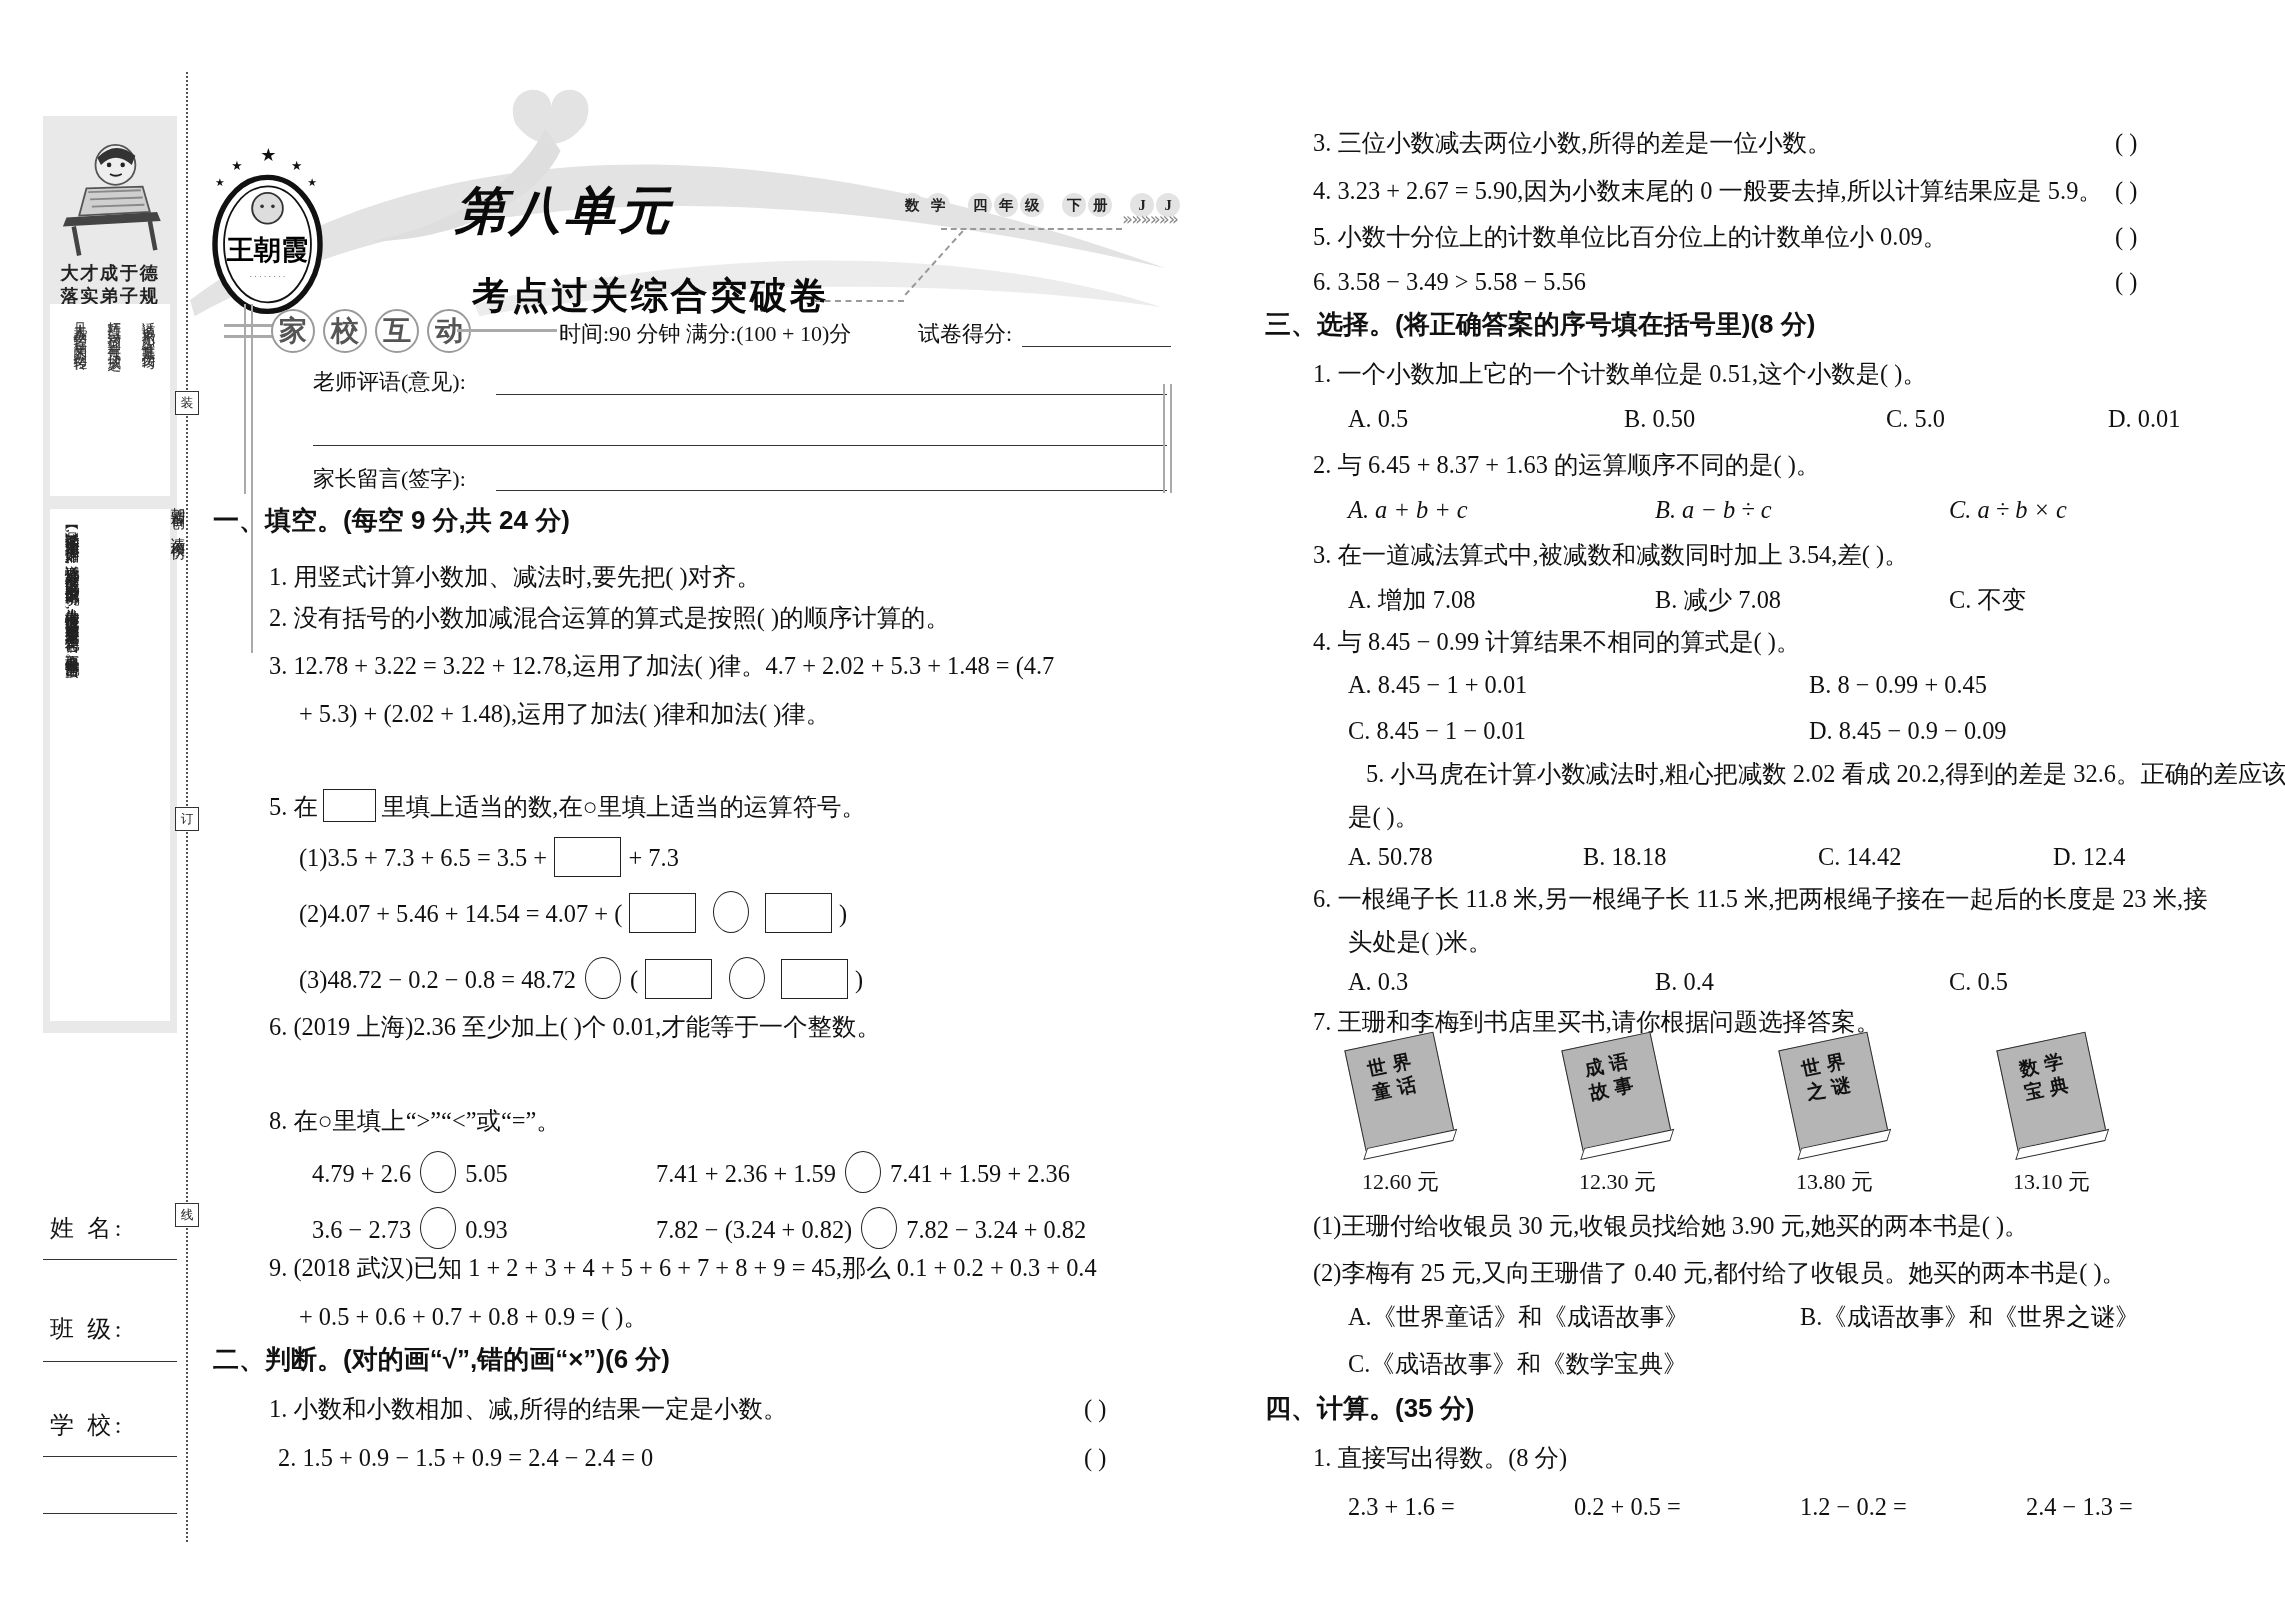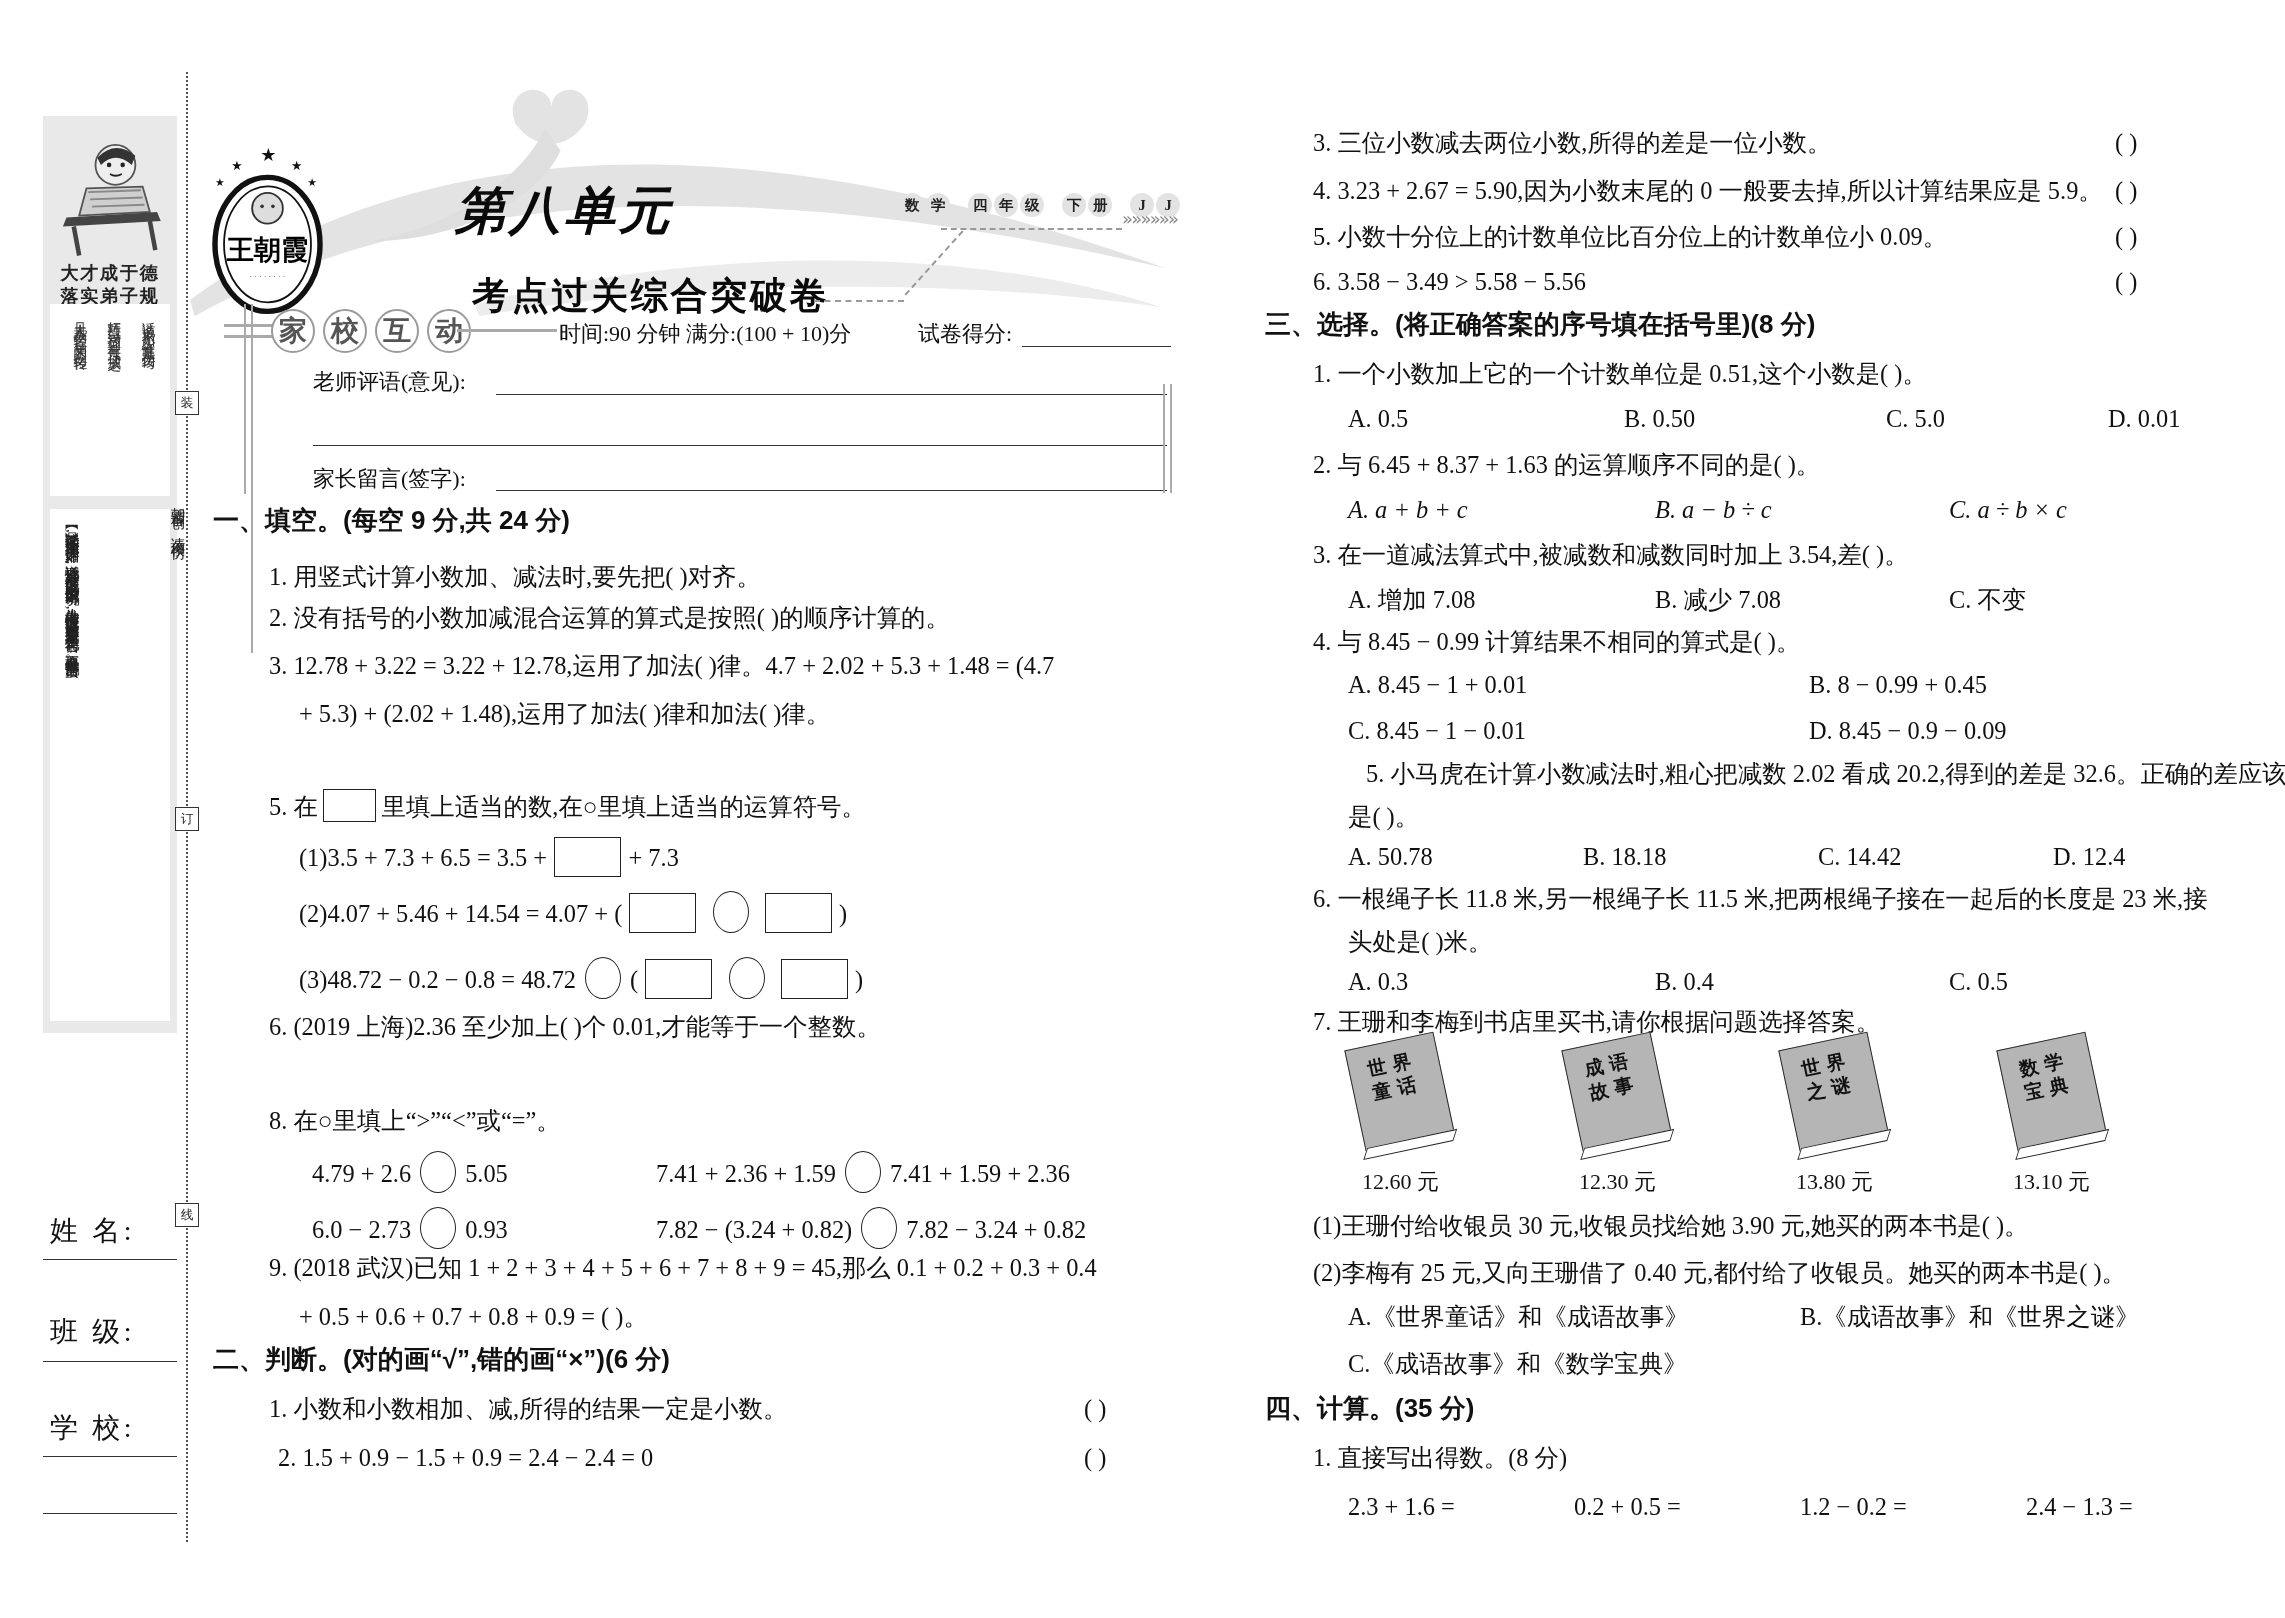--- a/index.html
+++ b/index.html
@@ -10,21 +10,21 @@
   .sm{font-size:22px;}
   
   #sidebar{position:absolute;left:43px;top:116px;width:134px;height:917px;background:#e9e9e9;}
   .whitebox{position:absolute;left:7.2px;right:7.2px;background:#fff;}
   .motto{position:absolute;width:100%;text-align:center;font-weight:bold;font-size:18px;
          font-family:"Liberation Sans",sans-serif;color:#222;letter-spacing:1.8px;}
   .vcol{position:absolute;writing-mode:vertical-rl;font-size:13.6px;letter-spacing:1.8px;color:#333;
         font-family:"Liberation Serif",serif;}
   .pindu{position:absolute;left:9px;top:11px;height:488px;writing-mode:vertical-rl;
          font-size:14.5px;line-height:26px;letter-spacing:0.9px;color:#222;}
-  .sbfield{position:absolute;font-size:28px;letter-spacing:3.6px;color:#111;}
+  .sbfield{position:absolute;font-size:24px;letter-spacing:3.6px;color:#111;}
   .sbline{position:absolute;left:43px;width:134px;border-bottom:1.8px solid #333;}
   
   #foldline{position:absolute;left:186px;top:72px;height:1470px;border-left:2.7px dotted #555;}
   .bindmark{position:absolute;left:175px;width:22px;height:22px;border:0.9px solid #333;background:#fff;
             font-size:12.7px;text-align:center;line-height:22px;color:#222;}
   #watermark{position:absolute;left:168px;top:496px;writing-mode:vertical-rl;font-size:14.5px;
              letter-spacing:2.7px;color:#222;}
   
   .badge{position:absolute;width:24.4px;height:24.4px;border-radius:50%;background:#e3e3e3;
          text-align:center;font-size:14.5px;line-height:24.4px;font-weight:bold;color:#222;top:193px;}
@@ -183,21 +183,21 @@
     <span>(3)48.72 − 0.2 − 0.8 = 48.72</span><span class="cmp"></span><span>(</span><span class="bx"></span><span class="cmp"></span><span class="bx"></span><span>)</span>
   </div>
   <div class="t" style="left:269px;top:1011px">6. (2019 上海)2.36 至少加上(      )个 0.01,才能等于一个整数。</div>
   <div class="t" style="left:269px;top:1105px">8. 在○里填上“&gt;”“&lt;”或“=”。</div>
   <div class="t" style="left:312px;top:1151px">
     <span>4.79 + 2.6</span><span class="cmp"></span><span>5.05</span>
     <span style="display:inline-block;width:136px"></span>
     <span>7.41 + 2.36 + 1.59</span><span class="cmp"></span><span>7.41 + 1.59 + 2.36</span>
   </div>
   <div class="t" style="left:312px;top:1207px">
-    <span>6.0 − 2.73</span><span class="cmp"></span><span>0.93</span>
+    <span>3.6 − 2.73</span><span class="cmp"></span><span>0.93</span>
     <span style="display:inline-block;width:136px"></span>
     <span>7.82 − (3.24 + 0.82)</span><span class="cmp"></span><span>7.82 − 3.24 + 0.82</span>
   </div>
   <div class="t" style="left:269px;top:1252px">9. (2018 武汉)已知 1 + 2 + 3 + 4 + 5 + 6 + 7 + 8 + 9 = 45,那么 0.1 + 0.2 + 0.3 + 0.4</div>
   <div class="t" style="left:299px;top:1301px">+ 0.5 + 0.6 + 0.7 + 0.8 + 0.9 = (        )。</div>
 
   <div class="t hd" style="left:213px;top:1344px">二、判断。(对的画“√”,错的画“×”)(6 分)</div>
   <div class="t" style="left:269px;top:1393px">1. 小数和小数相加、减,所得的结果一定是小数。</div>
   <div class="t" style="left:1084px;top:1393px">(        )</div>
   <div class="t" style="left:278px;top:1442px">2. 1.5 + 0.9 − 1.5 + 0.9 = 2.4 − 2.4 = 0</div>

